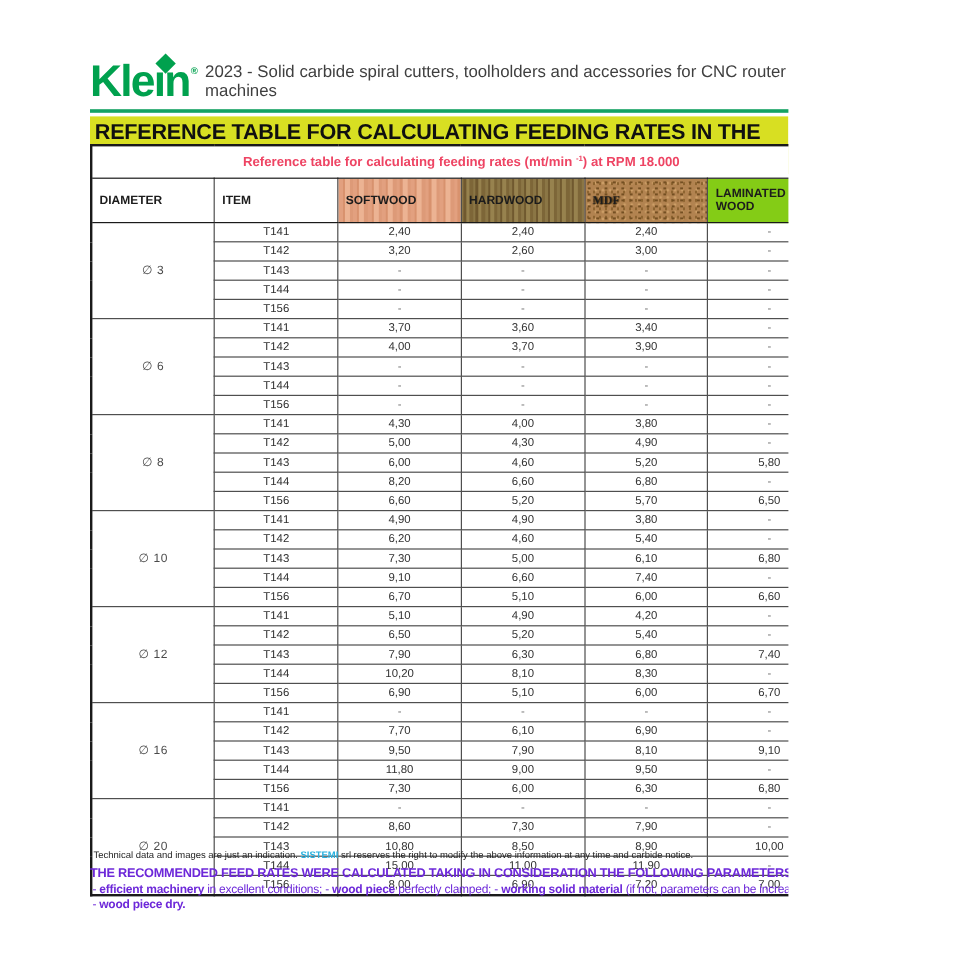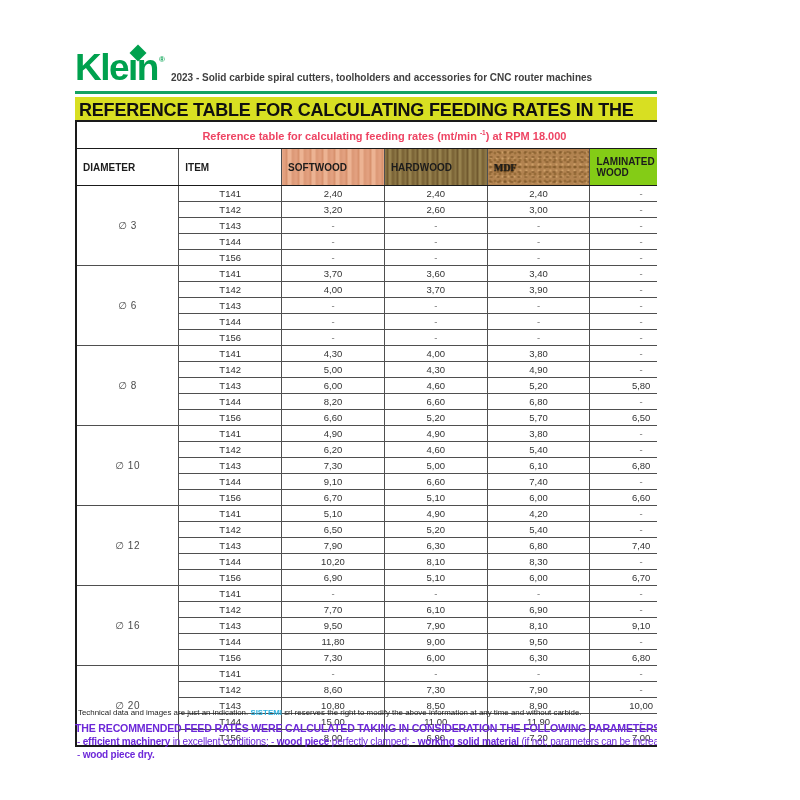--- a/index.html
+++ b/index.html
@@ -7,21 +7,21 @@
         font-family:"Liberation Sans", sans-serif;}
 
   
   .brand-row{position:absolute;left:75px;top:50px;display:flex;align-items:flex-end;}
   .logo{position:relative;font-weight:bold;font-size:37px;line-height:36px;color:#00A14E;
         letter-spacing:-1.5px;}
   .logo-diamond{position:absolute;left:57px;top:-3px;width:12px;height:12px;background:#00A14E;
         transform:rotate(45deg);}
   .logo-dotcover{position:absolute;left:53px;top:1px;width:20px;height:8px;background:#fff;}
   .logo-reg{font-size:8px;color:#00A14E;font-weight:bold;margin:0 6px 22px 1px;}
-  .tagline{font-size:10px;color:#3f3f3f;margin-bottom:3px;font-weight:bold;}
+  .tagline{font-size:14px;color:#3f3f3f;margin-bottom:3px;}
 
   .rule-teal{position:absolute;left:75px;top:91px;width:647px;height:3px;background:#14A263;}
 
   .headline{position:absolute;left:75px;top:97px;background:#D8DF22;color:#101010;
         font-weight:bold;font-size:18px;padding:3px 7px 3px 4px;letter-spacing:-0.2px;}
 
   
   .tbl-wrap{position:absolute;left:75px;top:120px;}
   table{border-collapse:collapse;table-layout:fixed;width:617px;}
   col{width:102.8px;}
@@ -364,21 +364,21 @@
             <td>8,00</td>
             <td>6,90</td>
             <td>7,20</td>
             <td>7,00</td>
           </tr>
         </tbody>
       </table>
   </div>
 
   <div class="footnote">
-    <span>Technical data and images are just an indication. </span><span class="brand">SISTEMI</span><span> srl reserves the right to modify the above information at any time and without carbide.</span>
+    <span>Technical data and images are just an indication. </span><span class="brand">SISTEMI</span><span> srl reserves the right to modify the above information at any time and carbide notice.</span>
   </div>
 
   <div class="params">
     <div class="params-head">THE RECOMMENDED FEED RATES WERE CALCULATED TAKING IN CONSIDERATION THE FOLLOWING PARAMETERS:</div>
     <div class="params-body" id="params-body"><span>- </span><span style="font-weight: bold;">efficient machinery</span><span> in excellent conditions; - </span><span style="font-weight: bold;">wood piece</span><span> perfectly clamped; - </span><span style="font-weight: bold;">working solid material</span><span> (if not, parameters can be increased) - </span><span style="font-weight: bold;">wood piece dry.</span></div>
   </div>
 
 </div>
 
 </body></html>

